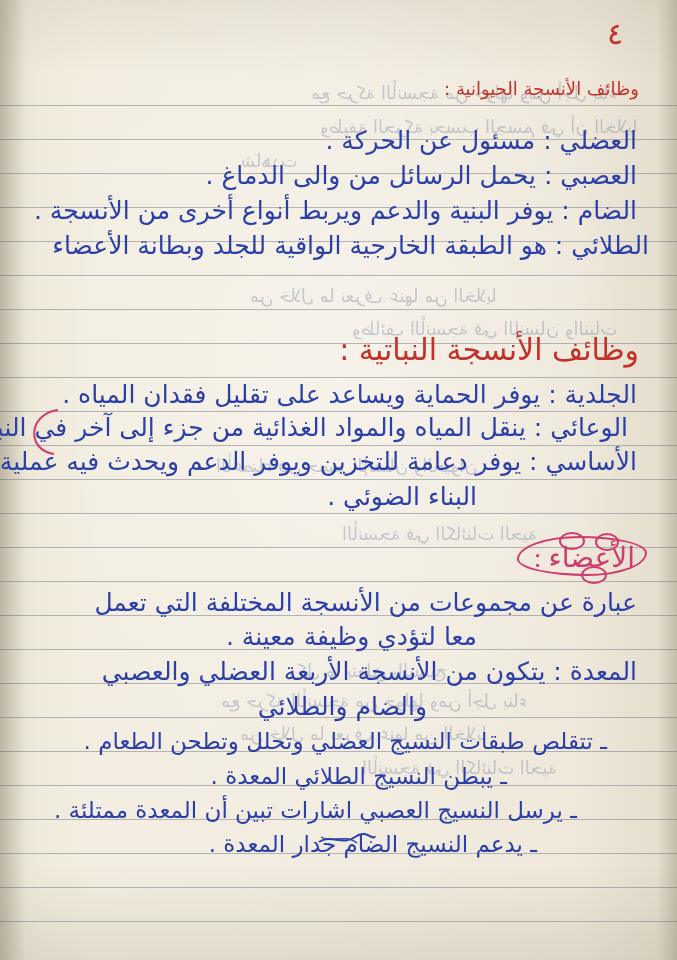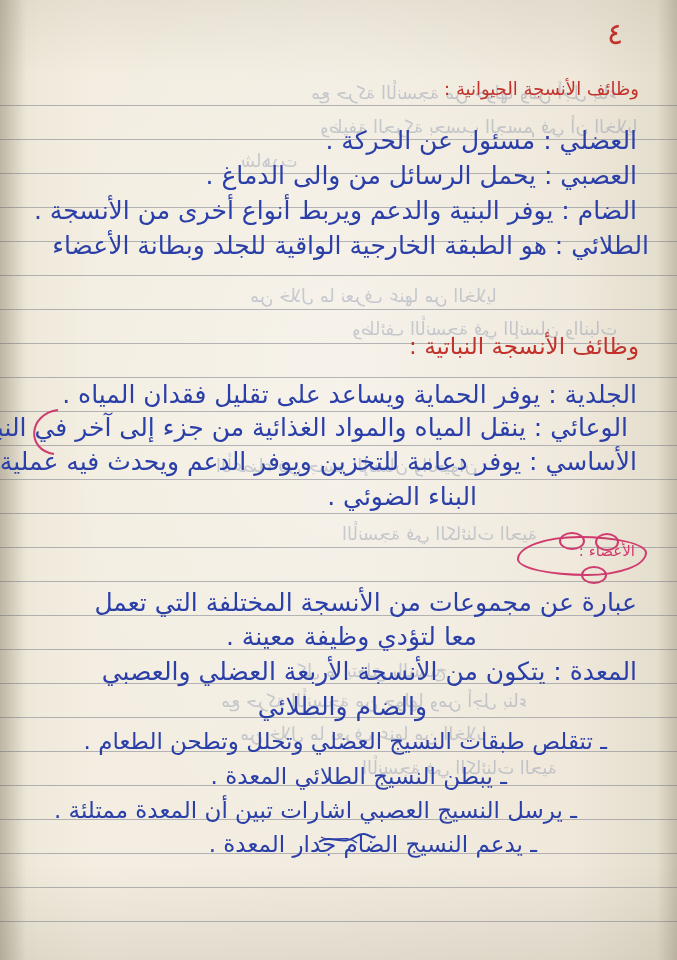--- a/index.html
+++ b/index.html
@@ -132,32 +132,32 @@
   <div class="ghost" style="top:723px; right:190px; font-size:18px;">من خلال ما نعرف عنها من الخلايا</div>
   <div class="ghost" style="top:757px; right:120px; font-size:18px;">الأنسجة في الكائنات الحية</div>
 
   <div class="hand red line-text" style="top:80px;  right:38px;  font-size:18px;">وظائف الأنسجة الحيوانية :</div>
 
   <div class="hand blue line-text" style="top:128px; right:40px;">العضلي : مسئول عن الحركة .</div>
   <div class="hand blue line-text" style="top:163px; right:40px;">العصبي : يحمل الرسائل من والى الدماغ .</div>
   <div class="hand blue line-text" style="top:198px; right:40px;">الضام : يوفر البنية والدعم ويربط أنواع أخرى من الأنسجة .</div>
   <div class="hand blue line-text" style="top:233px; right:28px;">الطلائي : هو الطبقة الخارجية الواقية للجلد وبطانة الأعضاء</div>
 
-  <div class="hand red line-text" style="top:335px; right:38px;  font-size:23px;">وظائف الأنسجة النباتية :</div>
+  <div class="hand red line-text" style="top:335px; right:38px;  font-size:30px;">وظائف الأنسجة النباتية :</div>
 
   <div class="hand blue line-text" style="top:382px; right:40px;">الجلدية : يوفر الحماية ويساعد على تقليل فقدان المياه .</div>
   <div class="hand blue line-text" style="top:415px; right:49px;">الوعائي : ينقل المياه والمواد الغذائية من جزء إلى آخر في النبات .</div>
   <div class="hand blue line-text" style="top:449px; right:40px;">الأساسي : يوفر دعامة للتخزين ويوفر الدعم ويحدث فيه عملية</div>
   <div class="hand blue line-text" style="top:484px; right:200px;">البناء الضوئي .</div>
 
   <div class="bubble" style="top:536px; right:30px; width:126px; height:36px;"></div>
   <div class="cloudlet" style="top:533px; right:58px; width:20px; height:14px;"></div>
   <div class="cloudlet" style="top:532px; right:92px; width:22px; height:14px;"></div>
   <div class="cloudlet" style="top:566px; right:70px; width:22px; height:14px;"></div>
-  <div class="hand pink line-text" style="top:544px; right:42px; font-size:15px;">الأعضاء :</div>
+  <div class="hand pink line-text" style="top:544px; right:42px; font-size:28px;font-family:Liberation Serif, serif;">الأعضاء :</div>
 
   <div class="hand blue line-text" style="top:590px; right:40px;">عبارة عن مجموعات من الأنسجة المختلفة التي تعمل</div>
   <div class="hand blue line-text" style="top:624px; right:200px;margin-left:48px;">معا لتؤدي وظيفة معينة .</div>
   <div class="hand blue line-text" style="top:659px; right:40px;">المعدة : يتكون من الأنسجة الأربعة العضلي والعصبي</div>
   <div class="hand blue line-text" style="top:694px; right:250px;">والضام والطلائي</div>
 
   <div class="hand blue line-text sm" style="top:730px; right:70px;">ـ تتقلص طبقات النسيج العضلي وتحلل وتطحن الطعام .</div>
   <div class="hand blue line-text sm" style="top:765px; right:170px;">ـ يبطن النسيج الطلائي المعدة .</div>
   <div class="hand blue line-text sm" style="top:799px; right:100px;text-align:center;">ـ يرسل النسيج العصبي اشارات تبين أن المعدة ممتلئة .</div>
   <div class="hand blue line-text sm" style="top:833px; right:140px;">ـ يدعم النسيج الضام جدار المعدة .</div>

